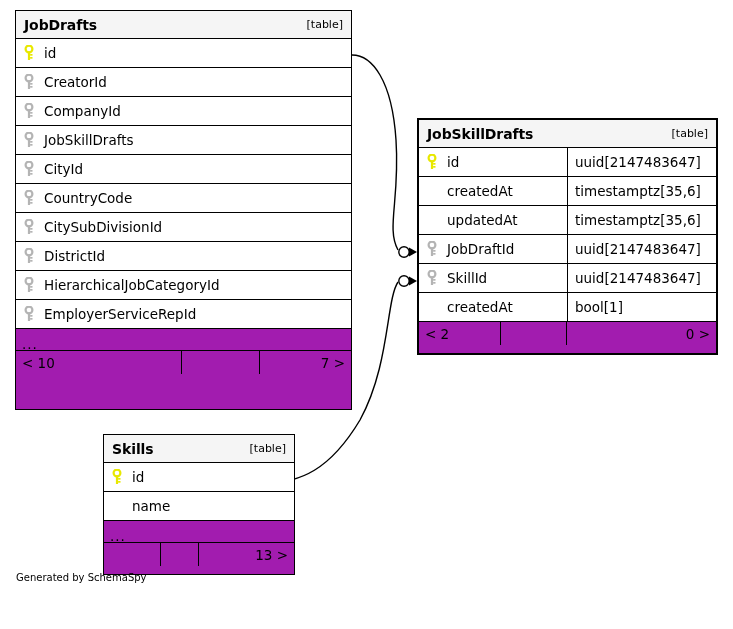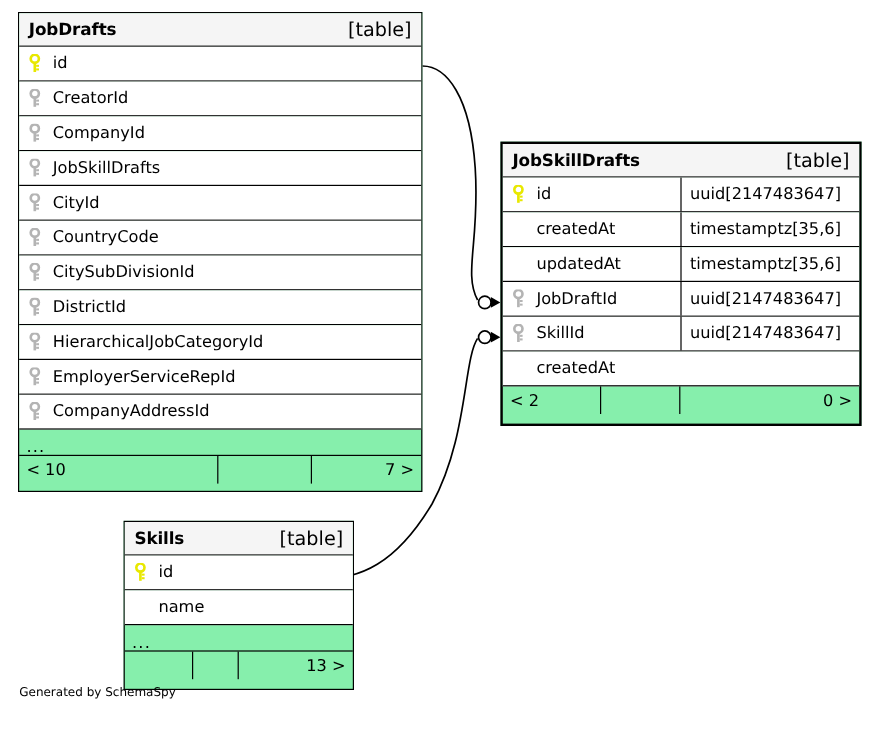--- a/index.html
+++ b/index.html
@@ -30,21 +30,21 @@
     width: 733px;
     height: 629px;
     pointer-events: none;
     z-index: 1;
   }
 
   
   .er-table {
     position: absolute;
     box-sizing: border-box;
-    background: #86efac;
+    background: #a21caf;
     border: 1px solid #000000;
     z-index: 2;
   }
   .er-table.focus {
     border: 2px solid #000000;
   }
 
   .tbl-header {
     box-sizing: border-box;
     background: #f5f5f5;
@@ -54,21 +54,21 @@
     justify-content: space-between;
     padding: 0 8px;
     height: 28px;
   }
   .tbl-name {
     font-weight: bold;
     font-size: 14px;
     letter-spacing: -0.1px;
   }
   .tbl-tag {
-    font-size: 16px;
+    font-size: 11px;
     font-weight: normal;
   }
 
   .tbl-row {
     box-sizing: border-box;
     border-bottom: 1px solid #000000;
     display: flex;
     align-items: center;
     height: 29px;
     font-size: 13.5px;
@@ -326,33 +326,20 @@
           <svg width="13" height="16" viewBox="0 0 13 16">
               <circle cx="5" cy="4" r="3.4" fill="none" stroke="#b4b4b4" stroke-width="2.2"></circle>
               <rect x="3.9" y="6.5" width="2.2" height="8.5" fill="#b4b4b4"></rect>
               <rect x="6.1" y="9" width="2.4" height="1.7" fill="#b4b4b4"></rect>
               <rect x="6.1" y="12" width="2.4" height="1.7" fill="#b4b4b4"></rect>
             </svg>
         </span>
         <span>EmployerServiceRepId</span>
       </span>
     </div>
-    <div class="tbl-row">
-      <span class="col-name">
-        <span class="key">
-          <svg width="13" height="16" viewBox="0 0 13 16">
-              <circle cx="5" cy="4" r="3.4" fill="none" stroke="#b4b4b4" stroke-width="2.2"></circle>
-              <rect x="3.9" y="6.5" width="2.2" height="8.5" fill="#b4b4b4"></rect>
-              <rect x="6.1" y="9" width="2.4" height="1.7" fill="#b4b4b4"></rect>
-              <rect x="6.1" y="12" width="2.4" height="1.7" fill="#b4b4b4"></rect>
-            </svg>
-        </span>
-        <span>CompanyAddressId</span>
-      </span>
-    </div>
 
     <div class="ellipsis-row">...</div>
 
     <div class="tbl-footer">
       <div class="foot-cell foot-left">&lt; 10</div>
       <div class="foot-cell foot-mid"></div>
       <div class="foot-cell foot-right">7 &gt;</div>
     </div>
   </div>
 
@@ -421,20 +408,21 @@
         <span>SkillId</span>
       </span>
       <span class="col-type">uuid[2147483647]</span>
     </div>
 
     <div class="tbl-row">
       <span class="col-name">
         <span class="key spacer"></span>
         <span>createdAt</span>
       </span>
+      <span class="col-type">bool[1]</span>
     </div>
 
     <div class="tbl-footer">
       <div class="foot-cell foot-left">&lt; 2</div>
       <div class="foot-cell foot-mid"></div>
       <div class="foot-cell foot-right">0 &gt;</div>
     </div>
   </div>
 
   <div class="er-table" id="table-skills">

